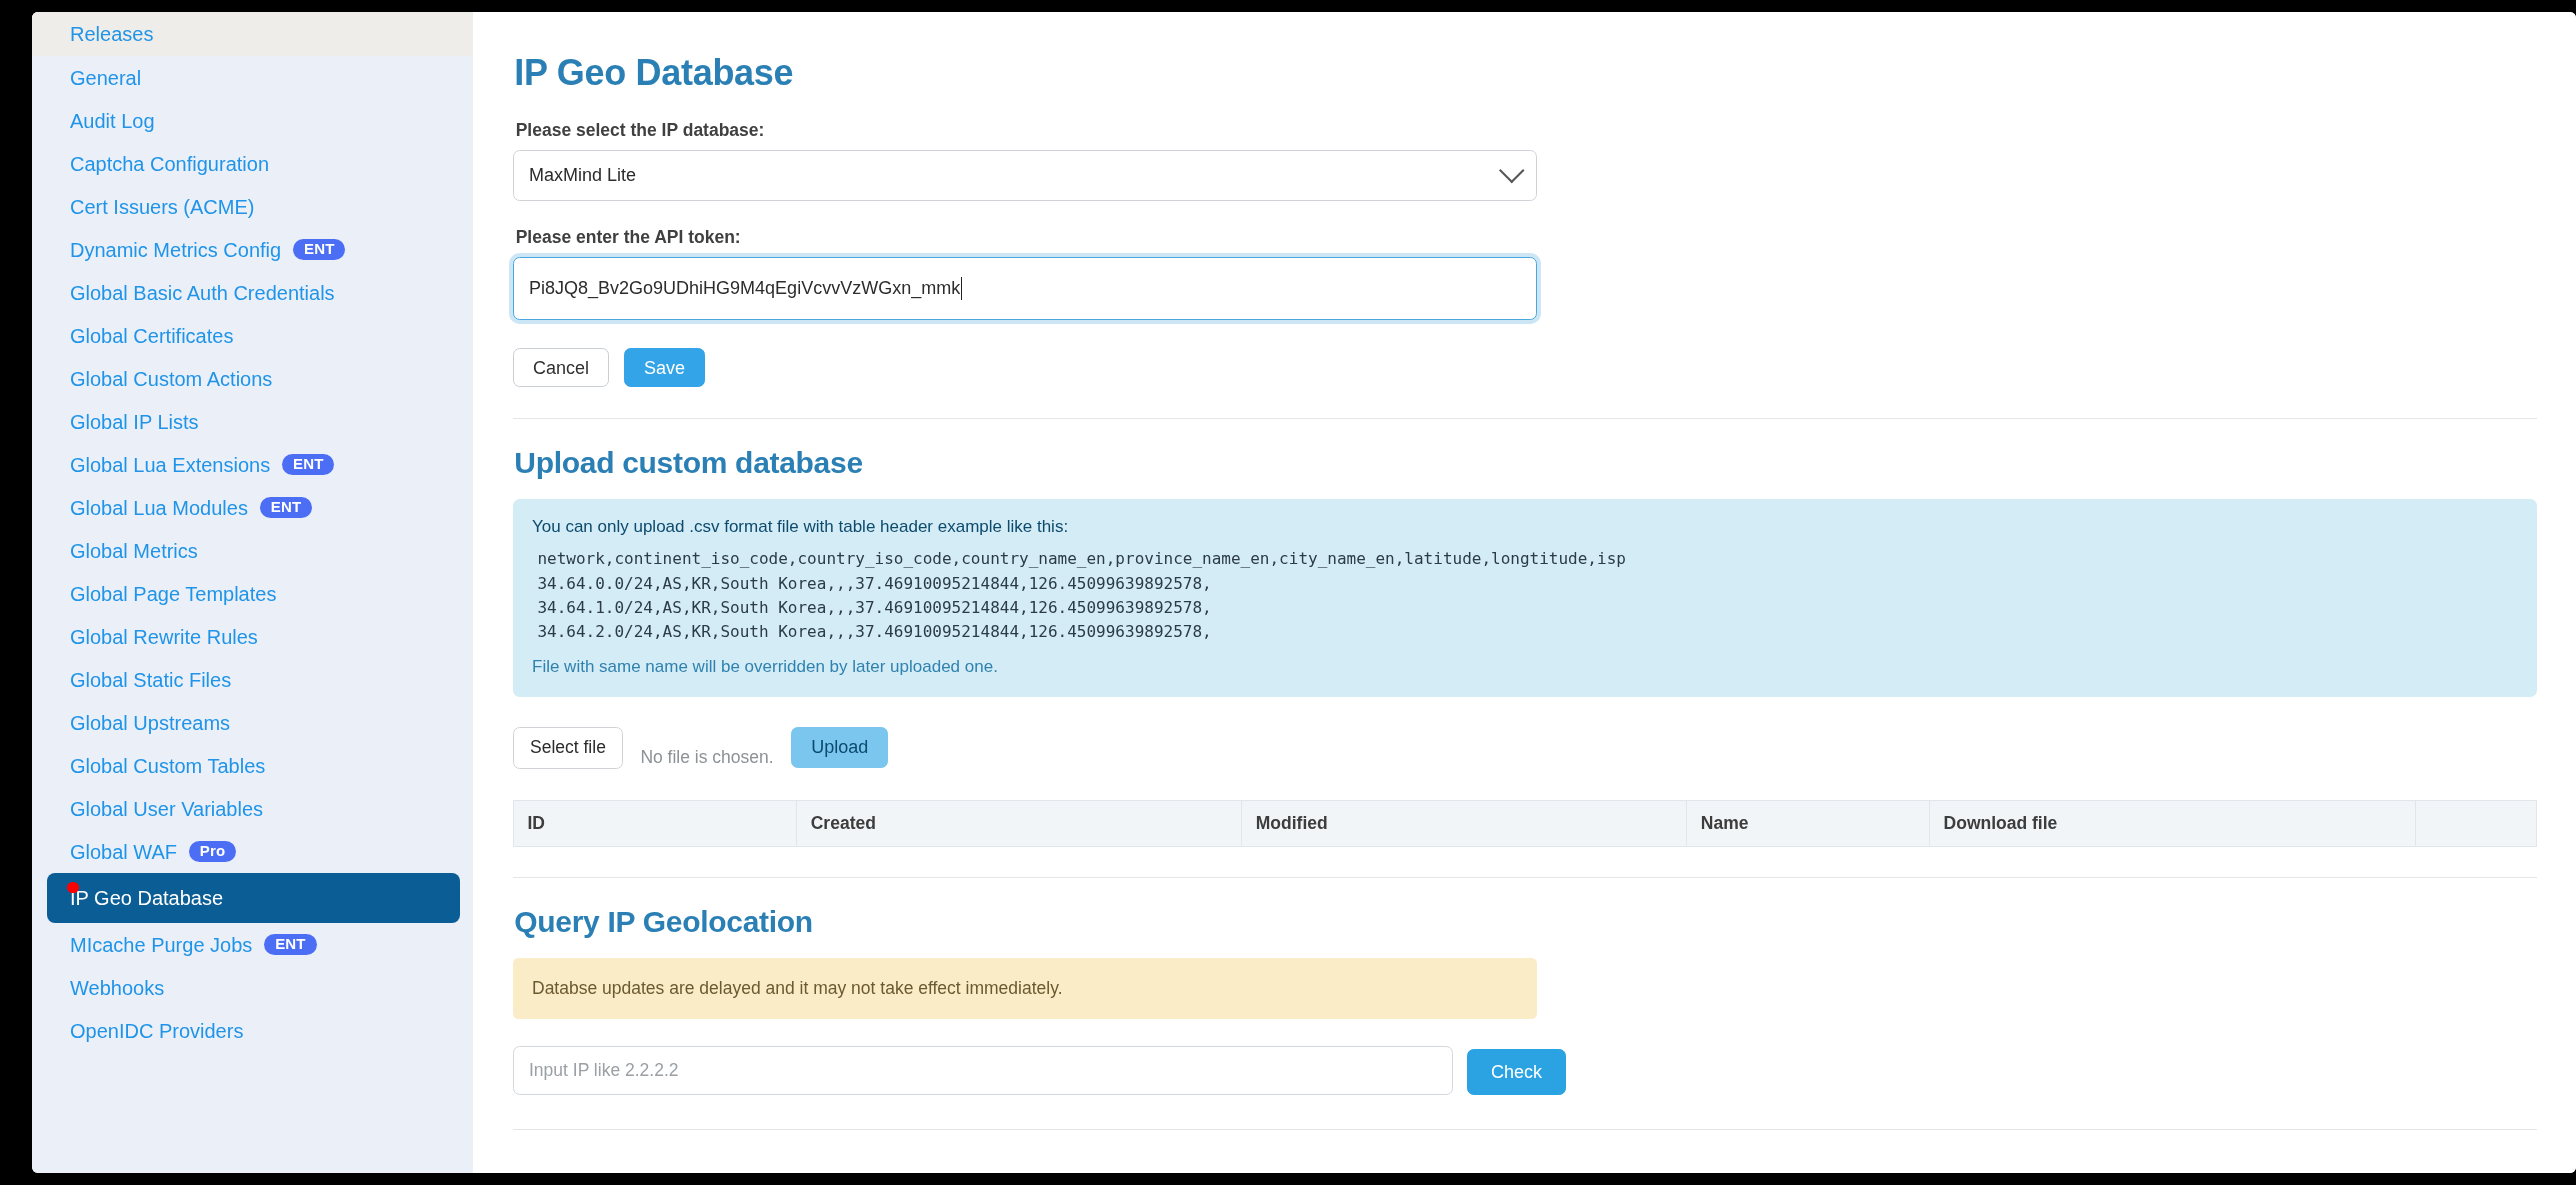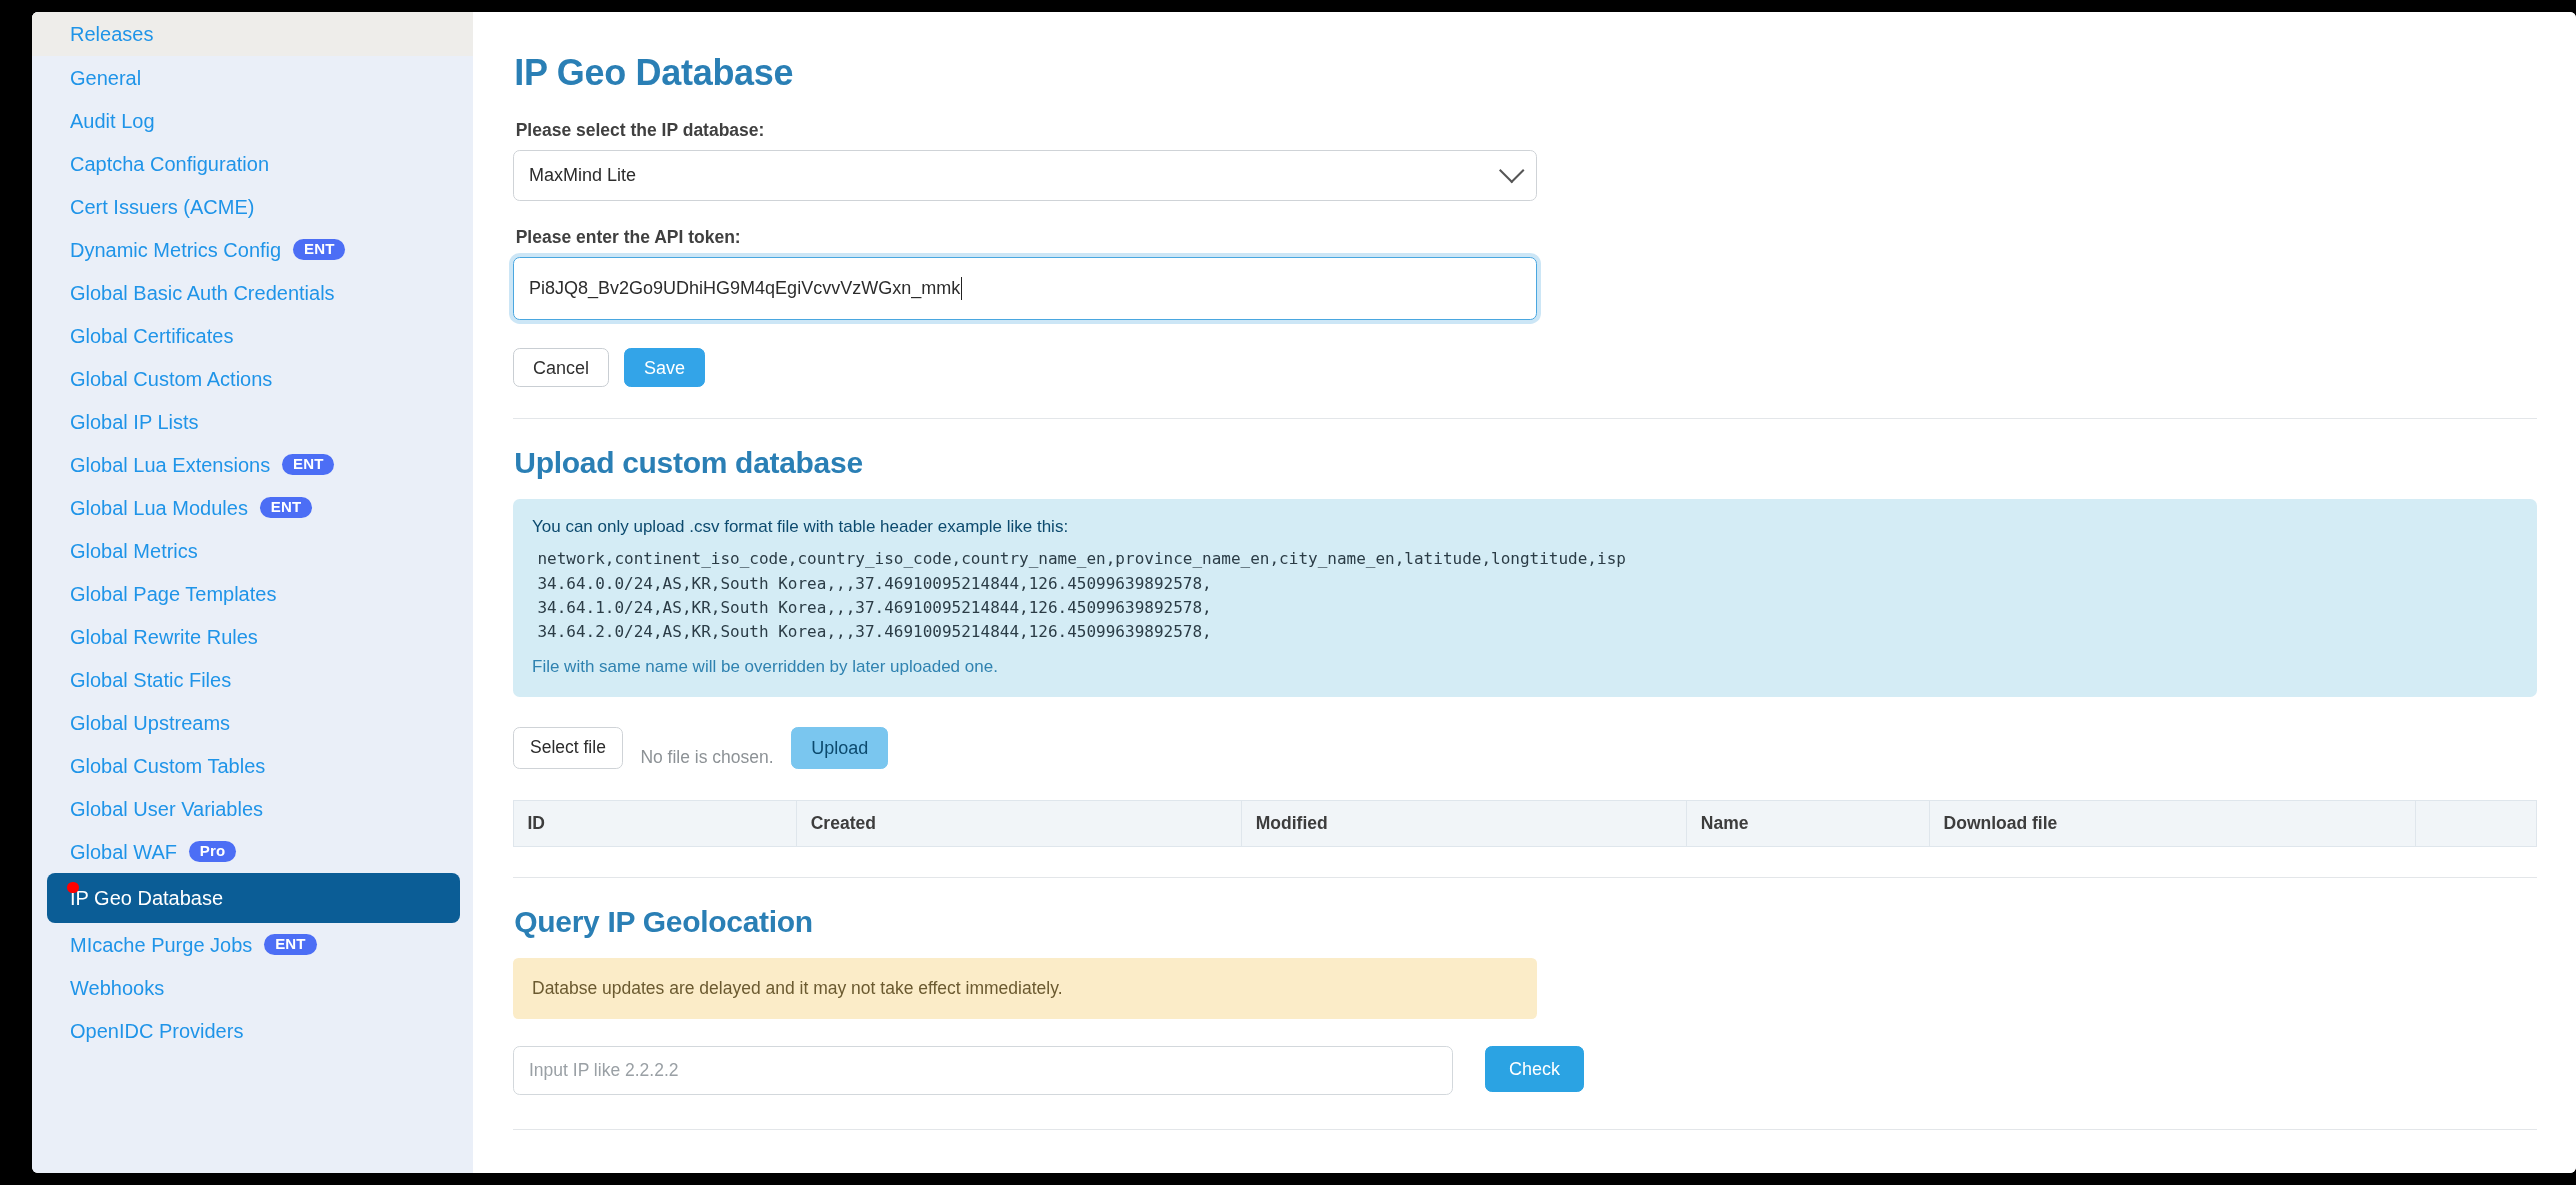--- a/index.html
+++ b/index.html
@@ -207,21 +207,21 @@
     line-height: 1.52;
     white-space: pre;
     margin: 0 0 12px 5.4px;
   }
   .info-foot {
     font-size: 17px;
     color: #2f82b0;
   }
   .upload-row {
     display: flex;
-    align-items: center;
+    align-items: flex-start;
     gap: 17.5px;
     margin-bottom: 31px;
   }
   .select-file-btn {
     background: #ffffff;
     border: 0.7px solid #cfd3d7;
     border-radius: 6.7px;
     font-size: 17.5px;
     color: #2c2c2c;
     padding: 11.5px 16px;
@@ -248,21 +248,21 @@
   }
   .warn-box {
     background: #fbecc8;
     border-radius: 5.4px;
     width: 1024px;
     padding: 20px 19px;
     font-size: 17.5px;
     color: #6b5a30;
     margin-bottom: 27px;
   }
-  .query-row { display: flex; align-items: flex-start; gap: 32px; margin-bottom: 34px; }
+  .query-row { display: flex; align-items: flex-end; gap: 14px; margin-bottom: 34px; }
   .ip-input {
     width: 940px;
     height: 49px;
     border: 0.7px solid #d3d8dc;
     border-radius: 6.7px;
     display: flex;
     align-items: center;
     padding: 0 15px;
     font-size: 17.5px;
     color: #9aa0a5;

